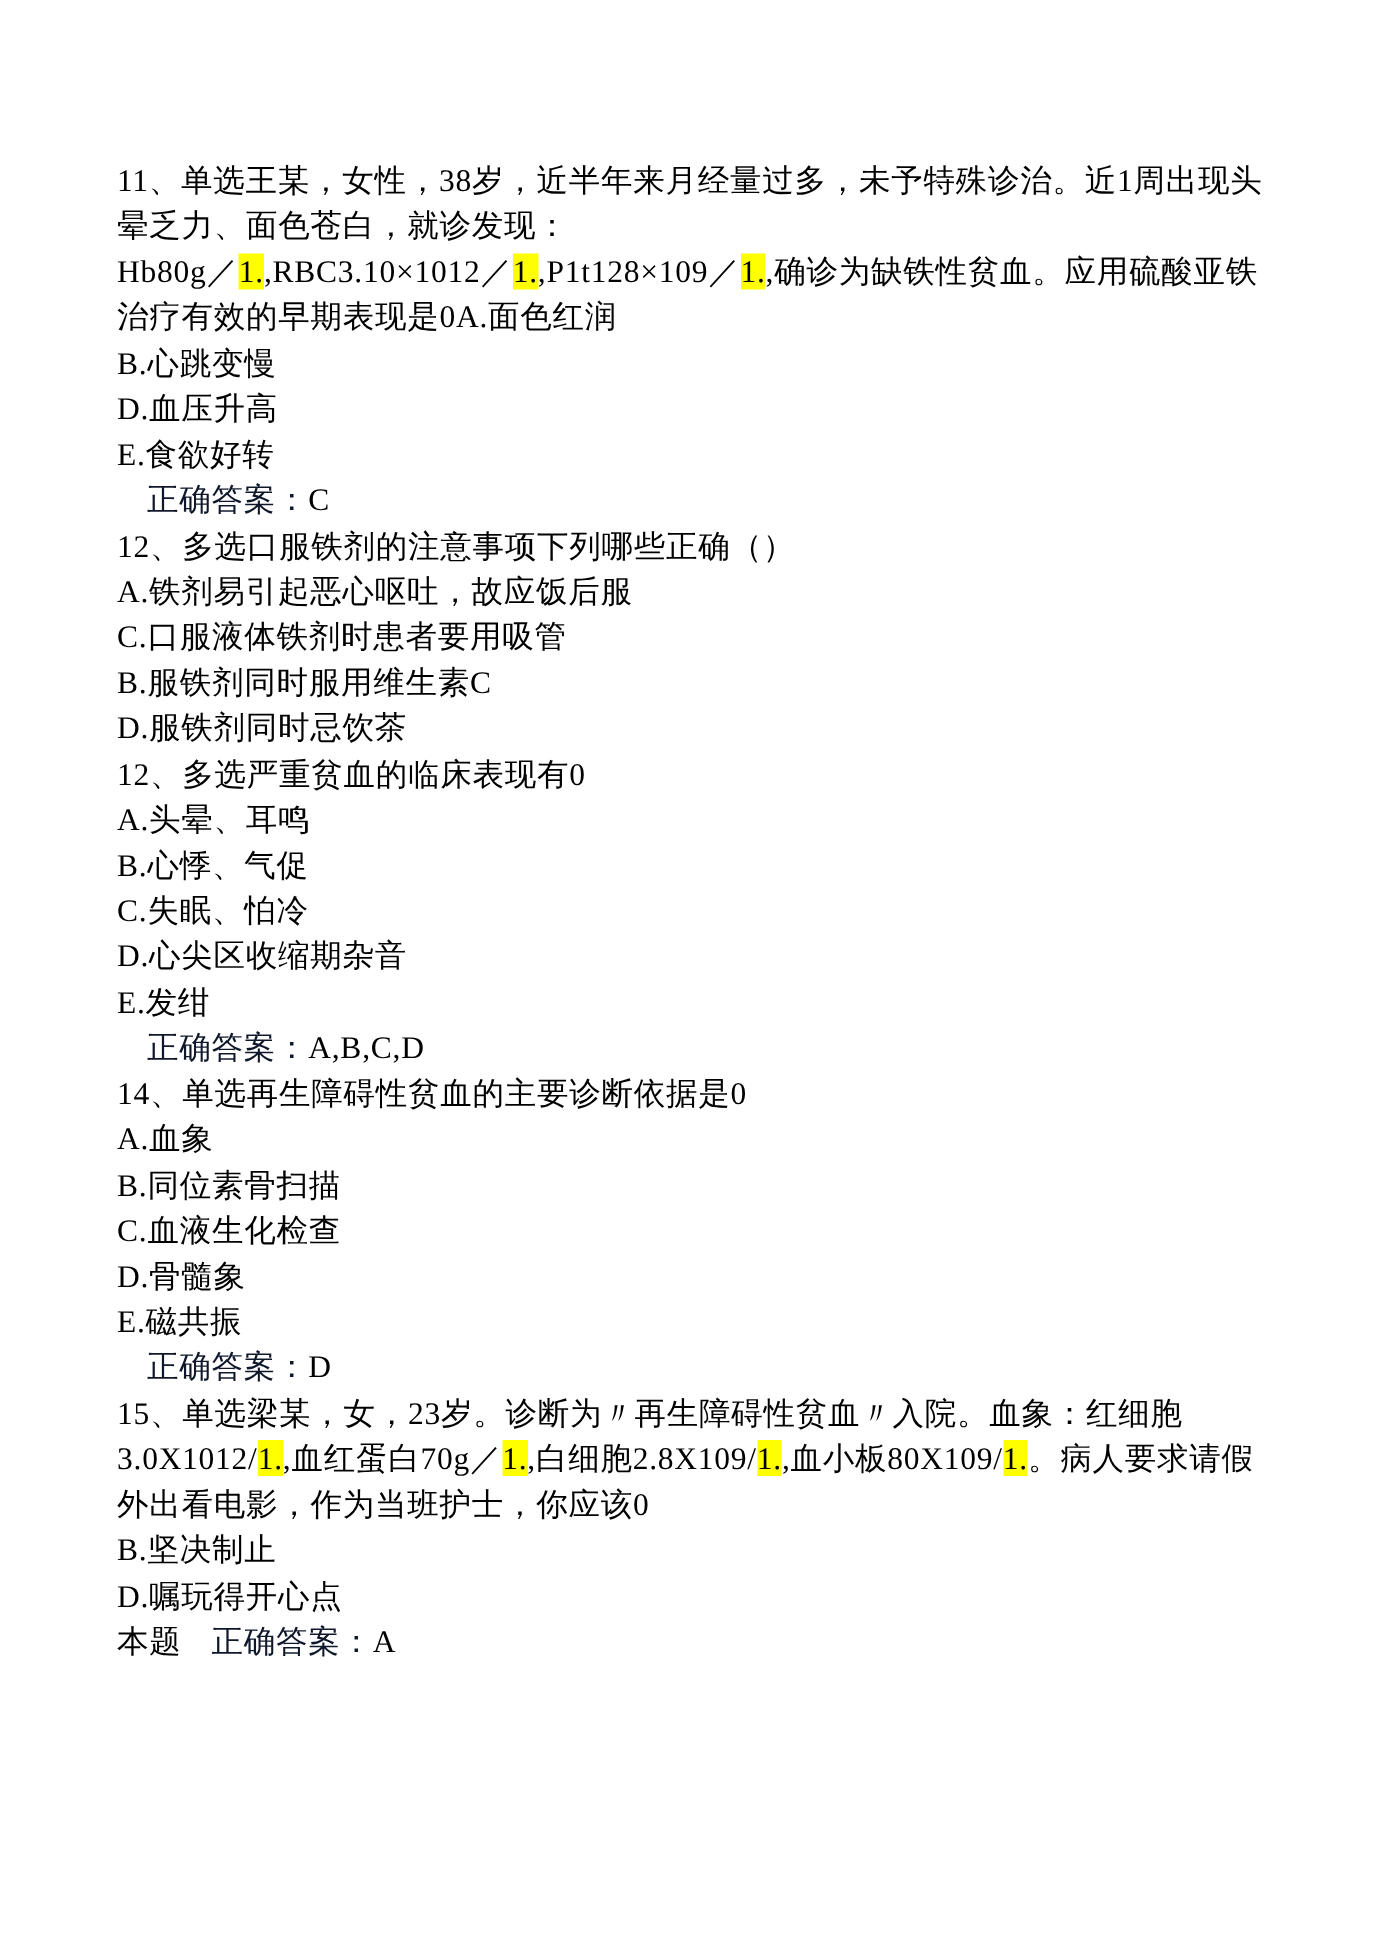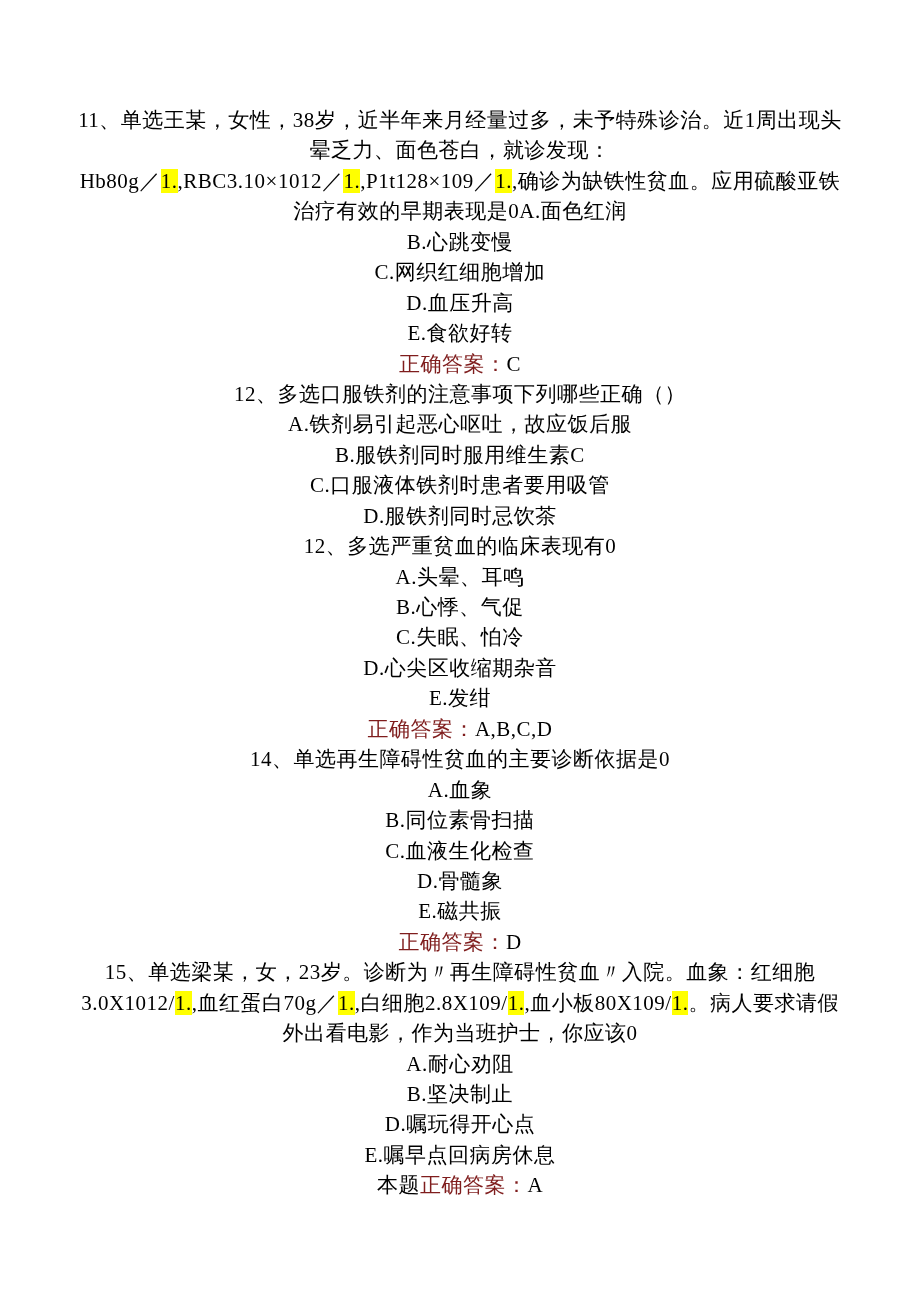--- a/index.html
+++ b/index.html
@@ -11,51 +11,49 @@
     line-height: 1.45;
     color: #000000;
   }
   .page {
     width: 920px;
     min-height: 1301px;
     padding: 105px 78px 60px 78px;
     box-sizing: border-box;
     letter-spacing: 0.5px;
   }
-  .red { color: #7f1d1d; }
+  .red { color: #0f172a; margin-left: 20px; }
   .hl {
     background-color: #ffff00;
   }
   p {
     margin: 0;
     padding: 0;
-    text-align: center;
   }
 </style>
 </head>
 <body>
 
 <div class="page">
 
   <p>11、单选王某，女性，38岁，近半年来月经量过多，未予特殊诊治。近1周出现头晕乏力、面色苍白，就诊发现：</p>
   <p>
     <span>Hb80g／</span><span class="hl">1.</span><span>,RBC3.10×1012／</span><span class="hl">1.</span><span>,P1t128×109／</span><span class="hl">1.</span><span>,确诊为缺铁性贫血。应用硫酸亚铁治疗有效的早期表现是0A.面色红润</span>
   </p>
   <p>B.心跳变慢</p>
-  <p>C.网织红细胞增加</p>
   <p>D.血压升高</p>
   <p>E.食欲好转</p>
   <p>
     <span class="red">正确答案：</span><span>C</span>
   </p>
 
   <p>12、多选口服铁剂的注意事项下列哪些正确（）</p>
   <p>A.铁剂易引起恶心呕吐，故应饭后服</p>
+  <p>C.口服液体铁剂时患者要用吸管</p>
   <p>B.服铁剂同时服用维生素C</p>
-  <p>C.口服液体铁剂时患者要用吸管</p>
   <p>D.服铁剂同时忌饮茶</p>
 
   <p>12、多选严重贫血的临床表现有0</p>
   <p>A.头晕、耳鸣</p>
   <p>B.心悸、气促</p>
   <p>C.失眠、怕冷</p>
   <p>D.心尖区收缩期杂音</p>
   <p>E.发绀</p>
   <p>
     <span class="red">正确答案：</span><span>A,B,C,D</span>
@@ -67,21 +65,19 @@
   <p>C.血液生化检查</p>
   <p>D.骨髓象</p>
   <p>E.磁共振</p>
   <p>
     <span class="red">正确答案：</span><span>D</span>
   </p>
 
   <p>
     <span>15、单选梁某，女，23岁。诊断为〃再生障碍性贫血〃入院。血象：红细胞3.0X1012/</span><span class="hl">1.</span><span>,血红蛋白70g／</span><span class="hl">1.</span><span>,白细胞2.8X109/</span><span class="hl">1.</span><span>,血小板80X109/</span><span class="hl">1.</span><span>。病人要求请假外出看电影，作为当班护士，你应该0</span>
   </p>
-  <p>A.耐心劝阻</p>
   <p>B.坚决制止</p>
   <p>D.嘱玩得开心点</p>
-  <p>E.嘱早点回病房休息</p>
   <p>
     <span>本题</span><span class="red">正确答案：</span><span>A</span>
   </p>
 
 </div>
 
 </body></html>

